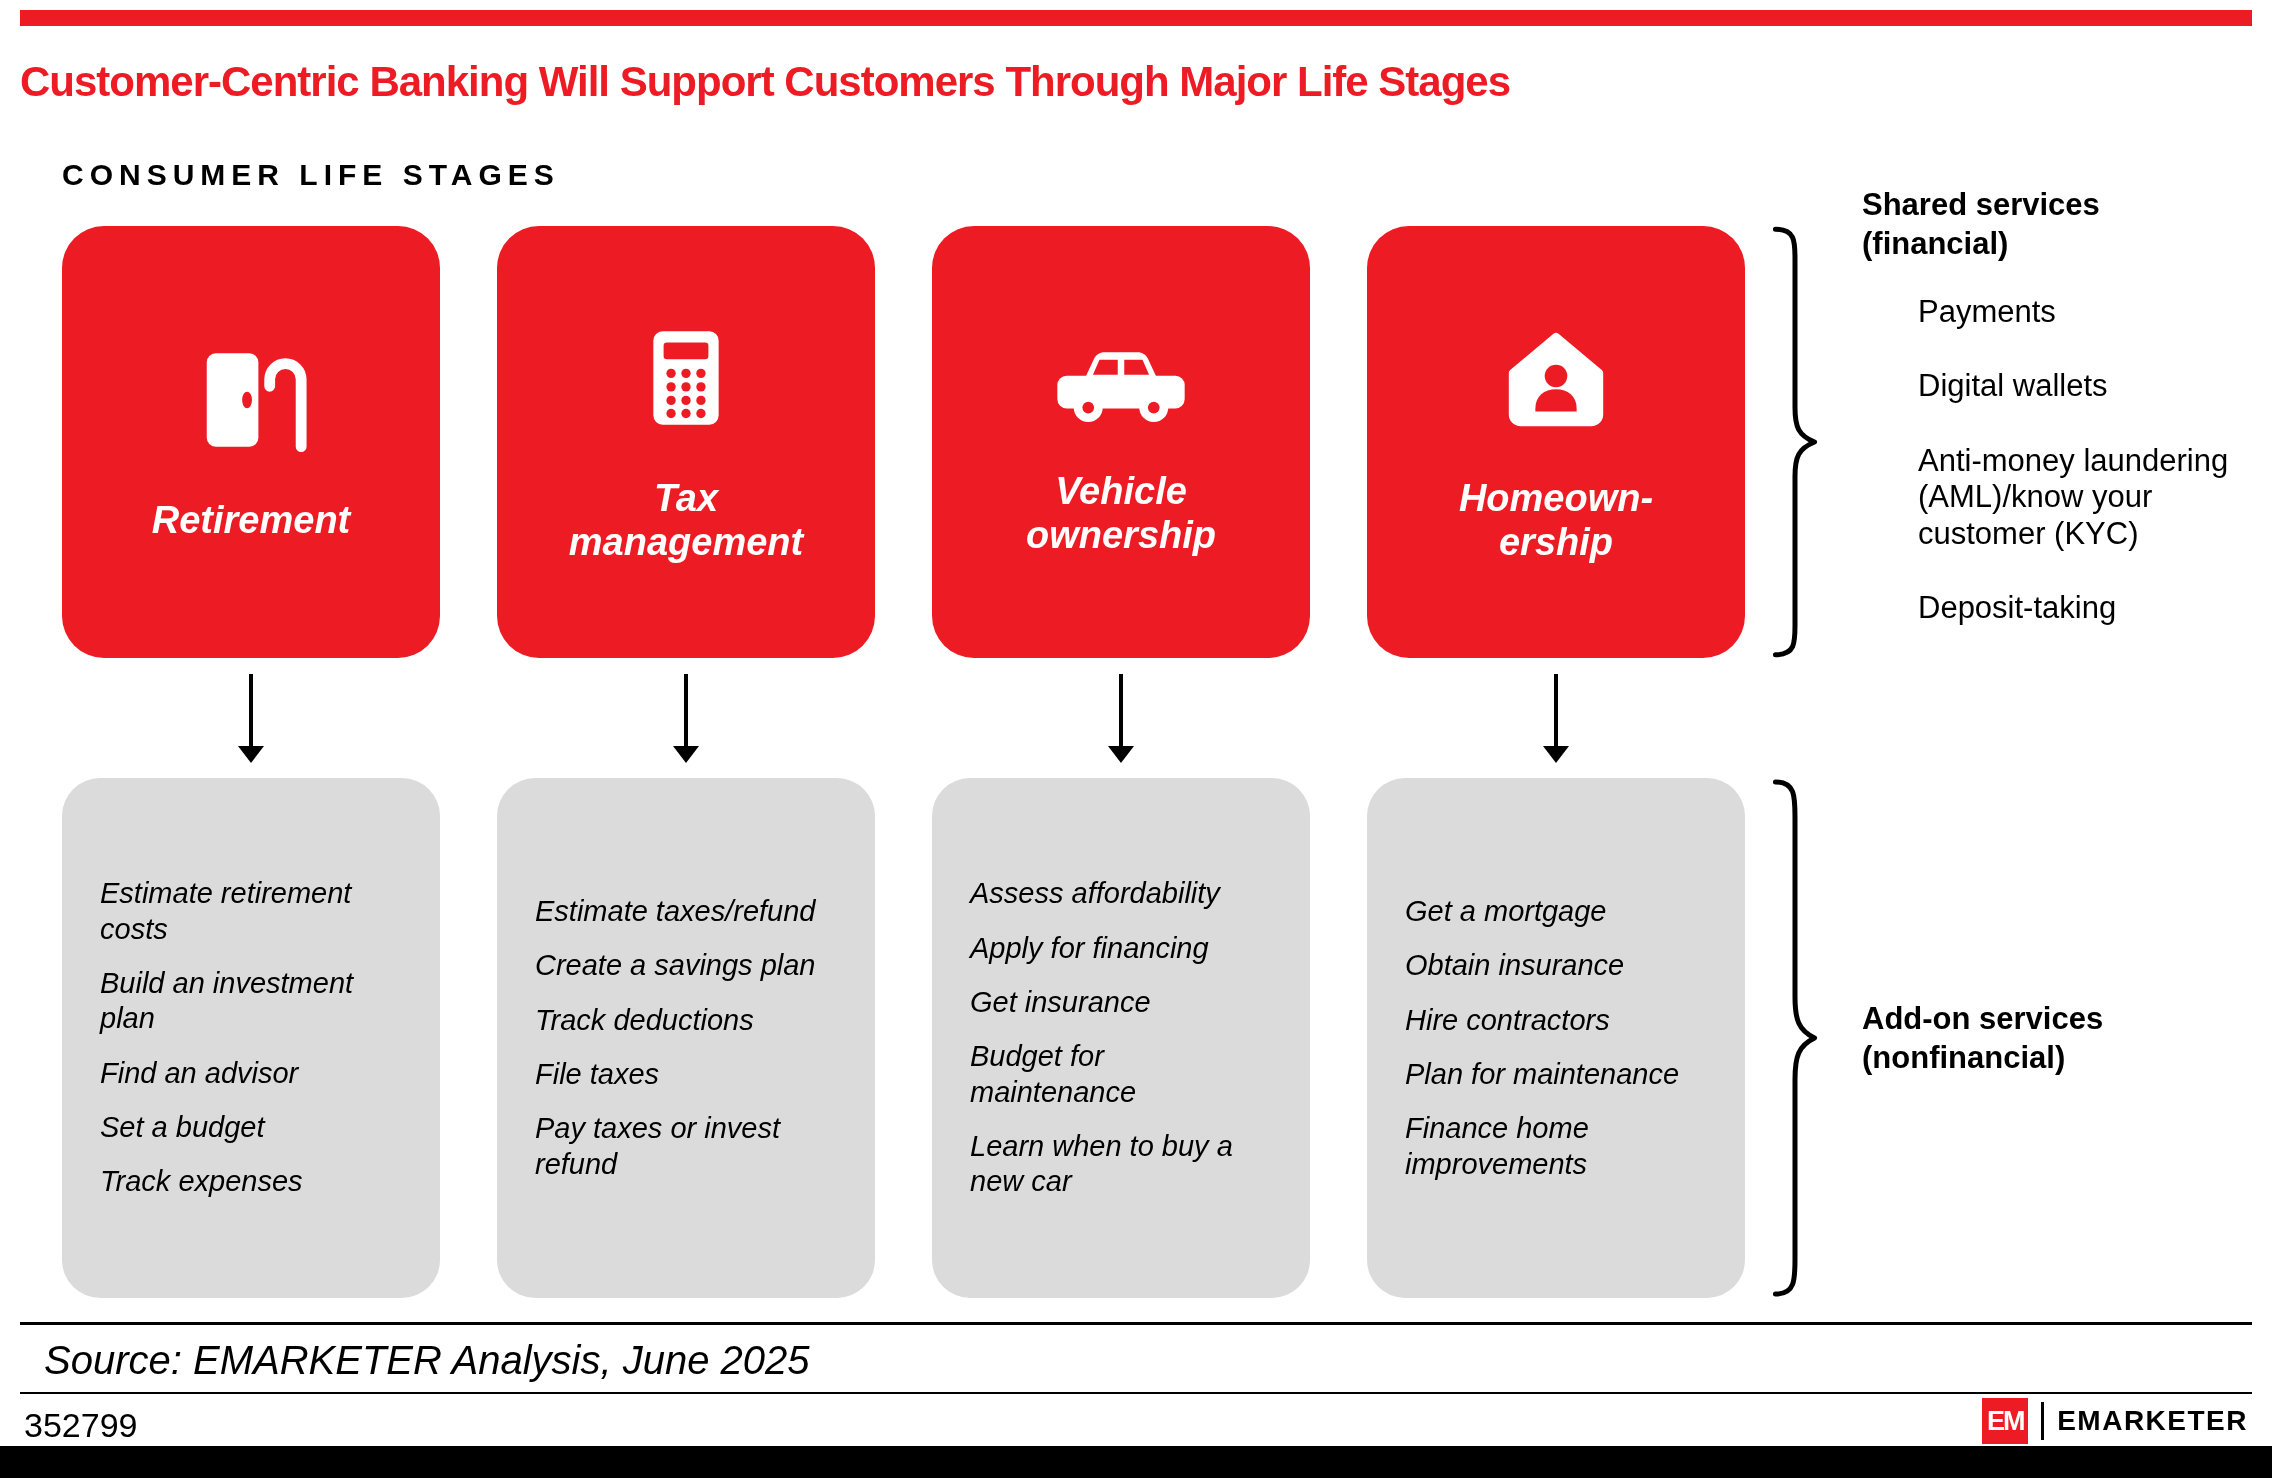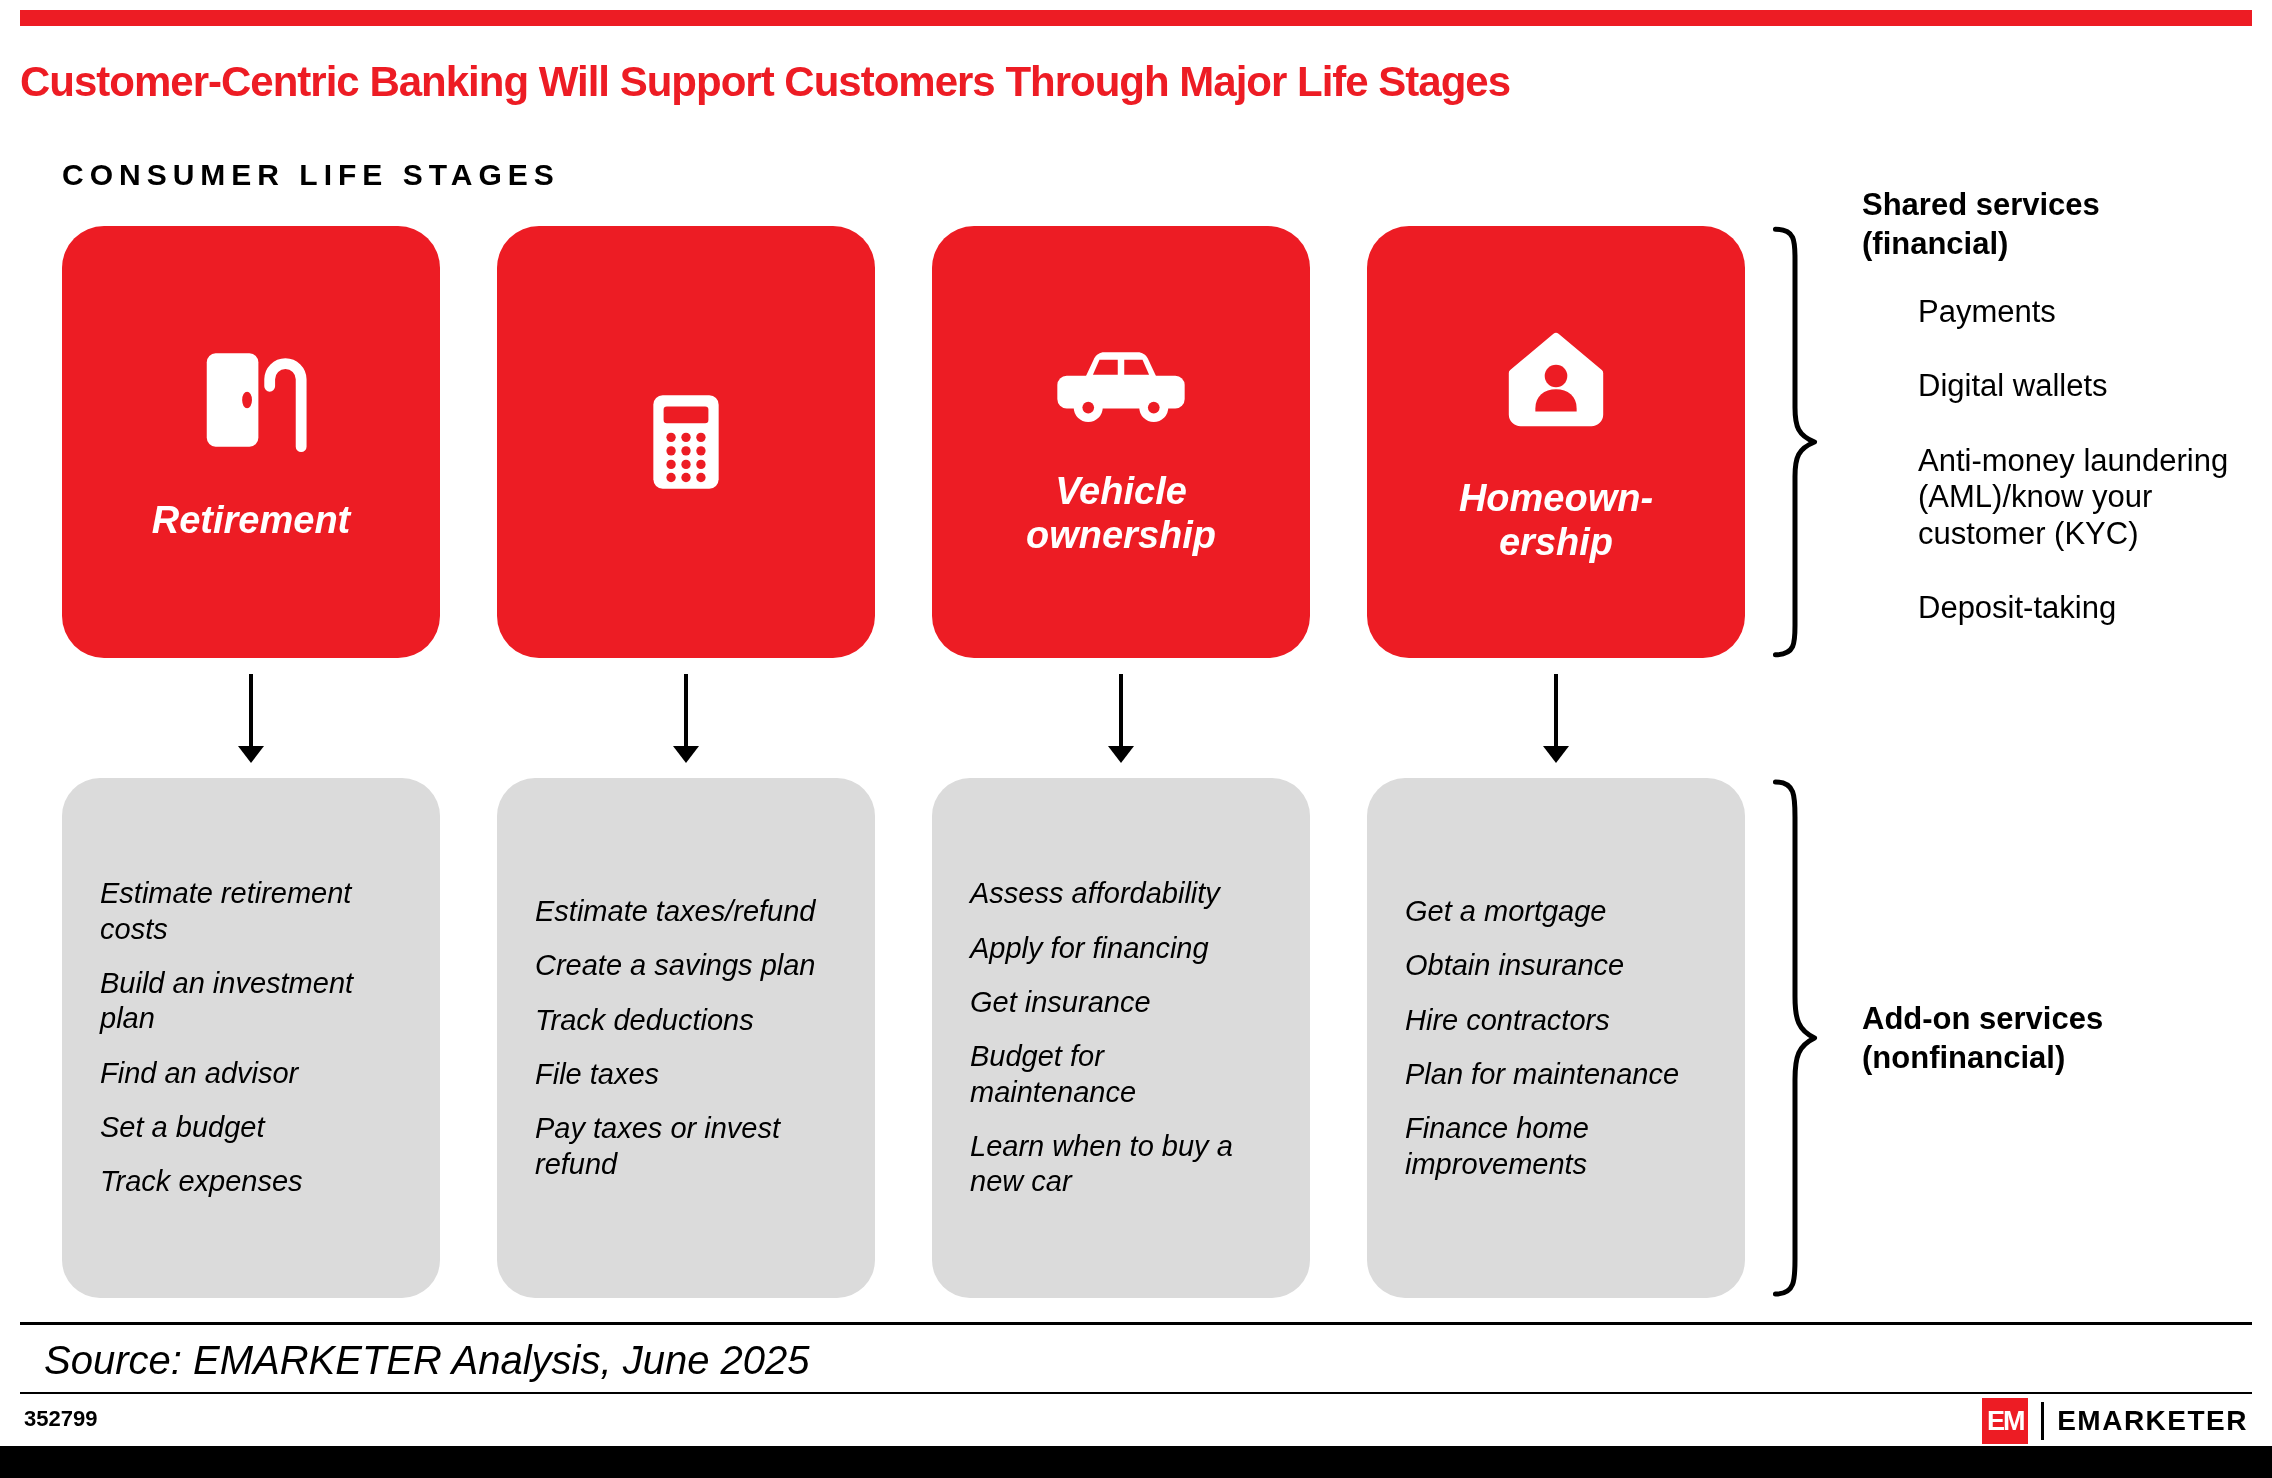--- a/index.html
+++ b/index.html
@@ -60,21 +60,21 @@
     display:flex;flex-direction:column;gap:38px;line-height:1.18;
   }
   .addon-title{
     position:absolute;left:1862px;top:1000px;font-size:31px;font-weight:bold;
     white-space:pre-line;line-height:1.25;
   }
   .rule{position:absolute;left:20px;right:20px;height:3px;background:#000;}
   .rule-top{top:1322px;}
   .rule-bottom{top:1392px;height:2px;}
   .source{position:absolute;left:24px;top:1338px;font-size:40px;font-style:italic;margin-left:20px;}
-  .footer-id{position:absolute;left:24px;top:1406px;font-size:22px;font-weight:bold;}
+  .footer-id{position:absolute;left:24px;top:1406px;font-size:34px;font-weight:normal;}
   .logo{position:absolute;right:24px;top:1398px;display:flex;align-items:center;gap:13px;}
   .logo-mark{
     width:46px;height:46px;background:var(--red);color:#fff;font-weight:bold;font-size:27px;
     display:flex;align-items:center;justify-content:center;letter-spacing:-2px;
   }
   .logo-divider{width:3px;height:38px;background:#000;}
   .logo-text{font-weight:bold;font-size:28px;letter-spacing:1.5px;}
   .bottom-bar{position:absolute;left:0;right:0;bottom:0;height:32px;background:#000;}
 </style>
 </head>
@@ -123,20 +123,22 @@
           <circle cx="8.8" cy="13.9" r="1" fill="#ED1C24"></circle>
             <circle cx="12" cy="13.9" r="1" fill="#ED1C24"></circle>
             <circle cx="15.2" cy="13.9" r="1" fill="#ED1C24"></circle>
           <circle cx="8.8" cy="16.8" r="1" fill="#ED1C24"></circle>
             <circle cx="12" cy="16.8" r="1" fill="#ED1C24"></circle>
             <circle cx="15.2" cy="16.8" r="1" fill="#ED1C24"></circle>
           <circle cx="8.8" cy="19.6" r="1" fill="#ED1C24"></circle>
             <circle cx="12" cy="19.6" r="1" fill="#ED1C24"></circle>
             <circle cx="15.2" cy="19.6" r="1" fill="#ED1C24"></circle>
         </svg>
+        <div class="stage-label">Tax
+management</div>
       </div>
       <div class="arrow">
         <div class="arrow-line"></div>
         <div class="arrow-head"></div>
       </div>
       <div class="task-box">
         <div class="task">Estimate taxes/refund</div>
         <div class="task">Create a savings plan</div>
         <div class="task">Track deductions</div>
         <div class="task">File taxes</div>

